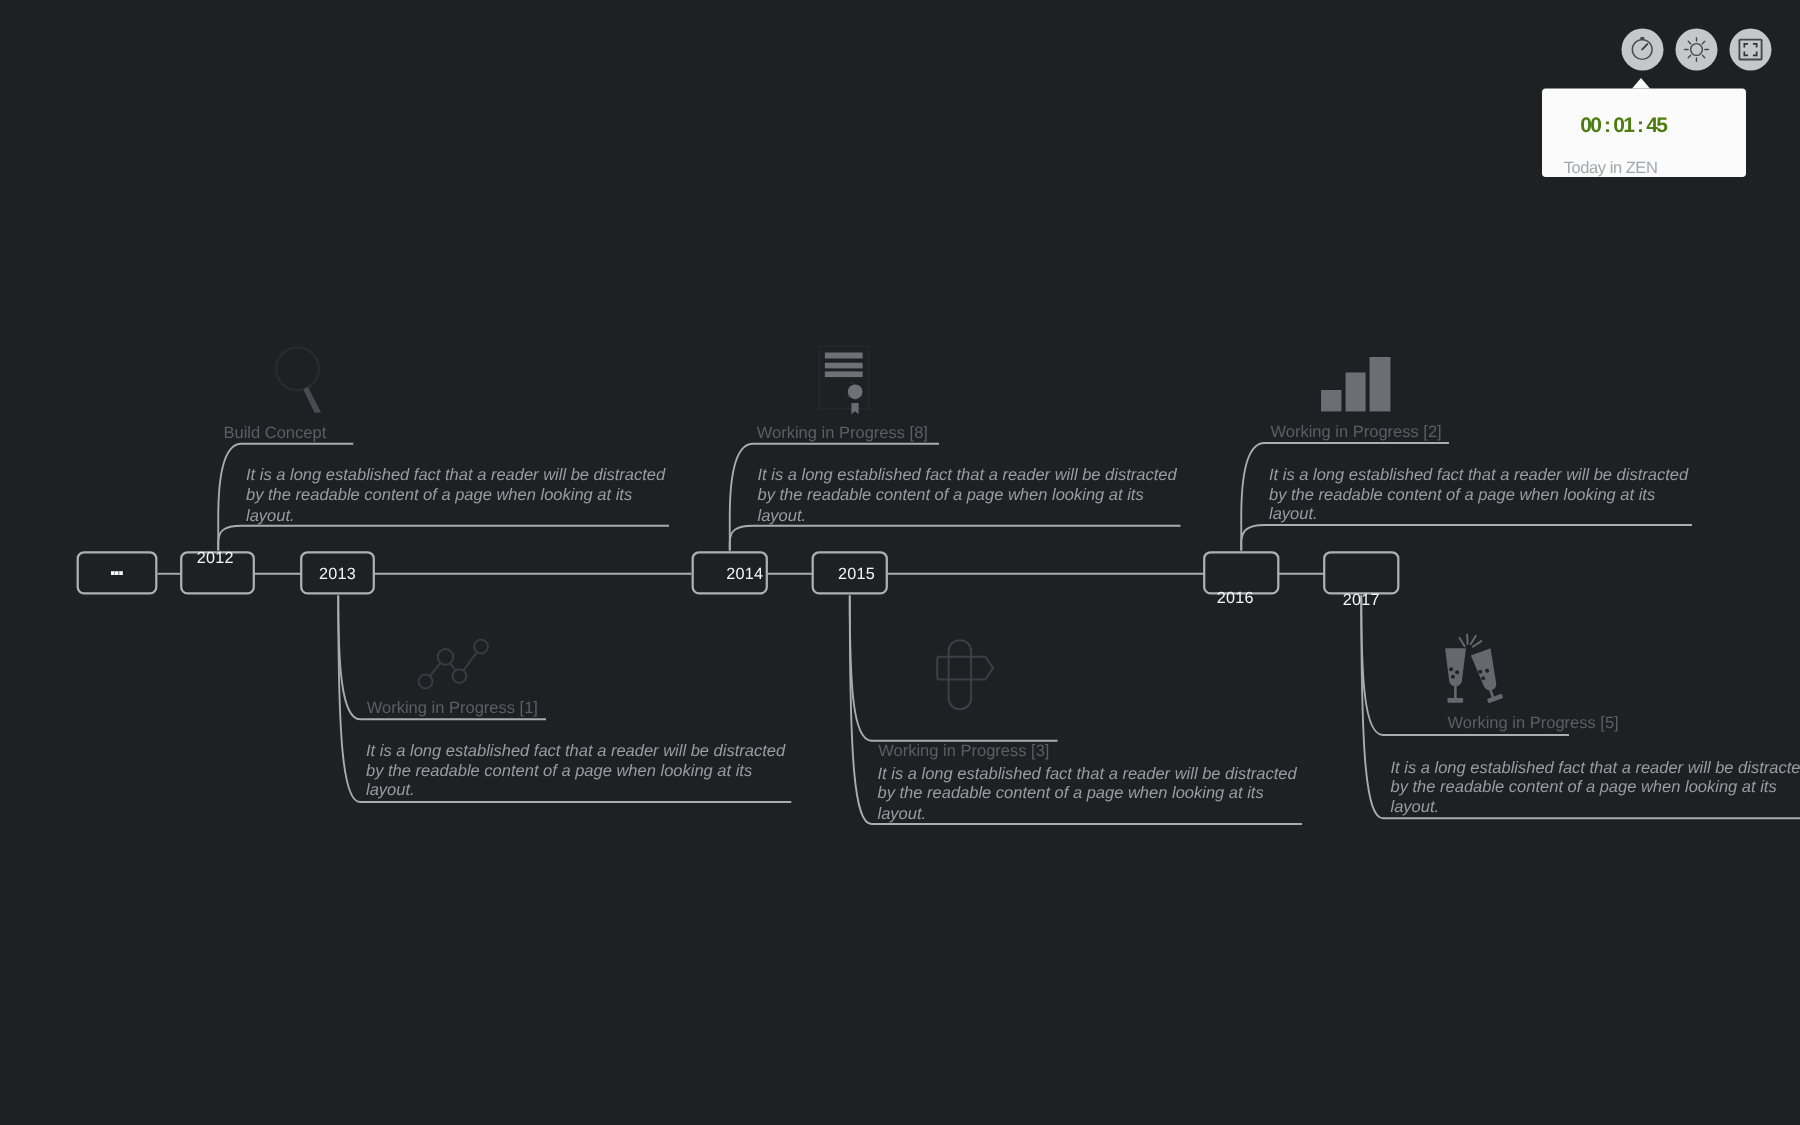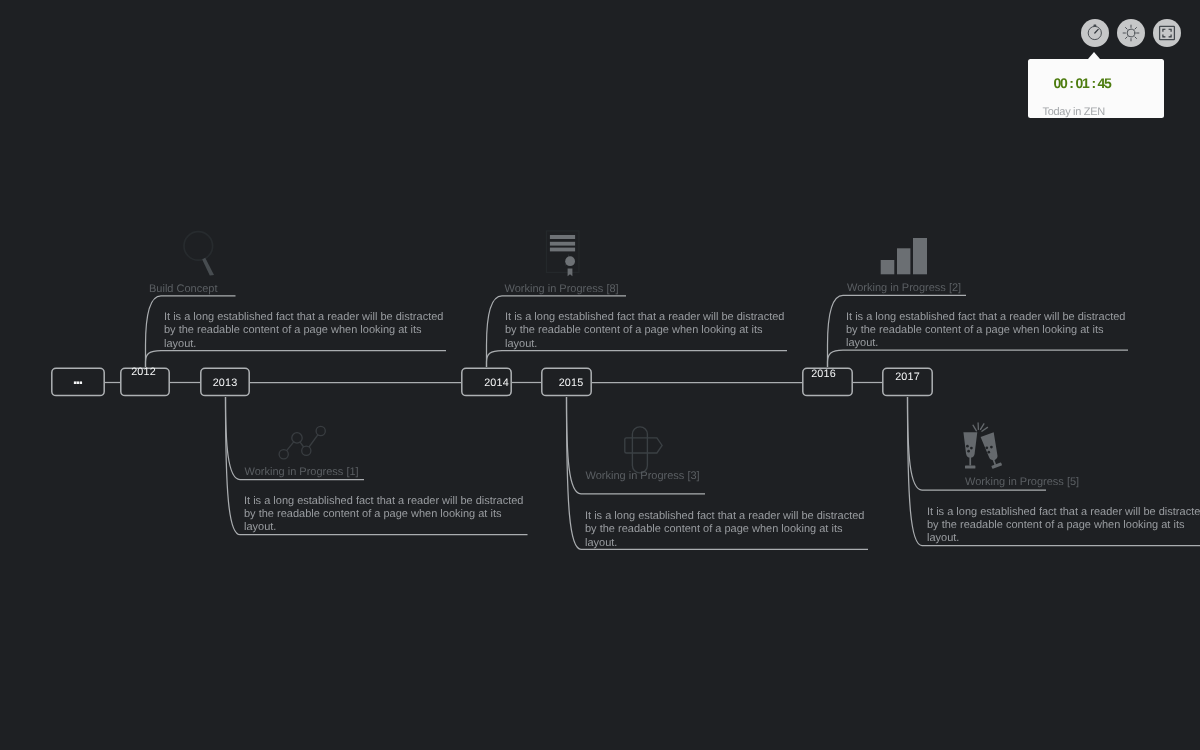--- a/index.html
+++ b/index.html
@@ -47,21 +47,21 @@
     position: absolute; height: 29px;
     border-radius: 4.5px;
     color: #f5f6f7;
     display: flex; align-items: center; justify-content: center;
     font-size: 10.8px; letter-spacing: .15px;
   }
   .node > span { display:block; transform: translateY(1px); }
   .node .dots { font-size: 17px; font-weight: bold; letter-spacing:-1.9px; transform: translate(-1px,-3.5px); }
 
   .item-title { position: absolute; font-size: 11px; color: #5b5f63; white-space: nowrap; letter-spacing:0px; }
-  .item-body  { position: absolute; font-size: 11px; color: #999ca0; line-height: 13.4px; letter-spacing:0px; }
+  .item-body  { position: absolute; font-size: 11px; color: #999ca0; line-height: 13.4px; letter-spacing:0px;font-style:italic; }
   .item-icon  { position: absolute; }
 </style>
 </head>
 <body>
 
 <div id="stage">
 
   <div class="controls">
     <button class="ctrl-btn">
       <span>
@@ -153,24 +153,24 @@
     </div>
   <div class="node" style="left:200px;top:367.4px;width:50px">
       <span>2013</span>
     </div>
   <div class="node" style="left:461px;top:367.4px;width:71px">
       <span>2014</span>
     </div>
   <div class="node" style="left:541px;top:367.4px;width:60px">
       <span>2015</span>
     </div>
-  <div class="node" style="left:802px;top:358px;width:43px">
+  <div class="node" style="left:802px;top:383px;width:43px">
       <span>2016</span>
     </div>
-  <div class="node" style="left:882px;top:361px;width:51px">
+  <div class="node" style="left:882px;top:384px;width:51px">
       <span>2017</span>
     </div>
 
   <div class="item-icon" style="left:181px;top:228px">
     <svg width="36" height="50" viewBox="0 0 36 50">
       <circle cx="17.3" cy="17.9" r="14.3" fill="none" stroke="#272b2e" stroke-width="1.7"></circle>
       <path d="M24.2 29.8 L33.0 46.9 L28.8 47.4 L21.2 31.6 Z" fill="#474c50"></path>
     </svg>
   </div>
 
@@ -246,21 +246,21 @@
 
   <div class="item-title" style="left:149px;top:282.5px">Build Concept</div>
   <div class="item-body" style="left:164px;top:311px;width:280px">It is a long established fact that a reader will be distracted by the readable content of a page when looking at its layout.</div>
 
   <div class="item-title" style="left:244.5px;top:465.5px">Working in Progress [1]</div>
   <div class="item-body" style="left:244px;top:494.5px;width:280px">It is a long established fact that a reader will be distracted by the readable content of a page when looking at its layout.</div>
 
   <div class="item-title" style="left:504.5px;top:282.5px">Working in Progress [8]</div>
   <div class="item-body" style="left:505px;top:311px;width:280px">It is a long established fact that a reader will be distracted by the readable content of a page when looking at its layout.</div>
 
-  <div class="item-title" style="left:585.5px;top:470px">Working in Progress [3]</div>
+  <div class="item-title" style="left:585.5px;top:495px">Working in Progress [3]</div>
   <div class="item-body" style="left:585px;top:510px;width:280px">It is a long established fact that a reader will be distracted by the readable content of a page when looking at its layout.</div>
 
   <div class="item-title" style="left:847px;top:282px">Working in Progress [2]</div>
   <div class="item-body" style="left:846px;top:310.5px;width:280px">It is a long established fact that a reader will be distracted by the readable content of a page when looking at its layout.</div>
 
   <div class="item-title" style="left:965px;top:476px">Working in Progress [5]</div>
   <div class="item-body" style="left:927px;top:505.5px;width:280px">It is a long established fact that a reader will be distracted by the readable content of a page when looking at its layout.</div>
 
 </div>
 

